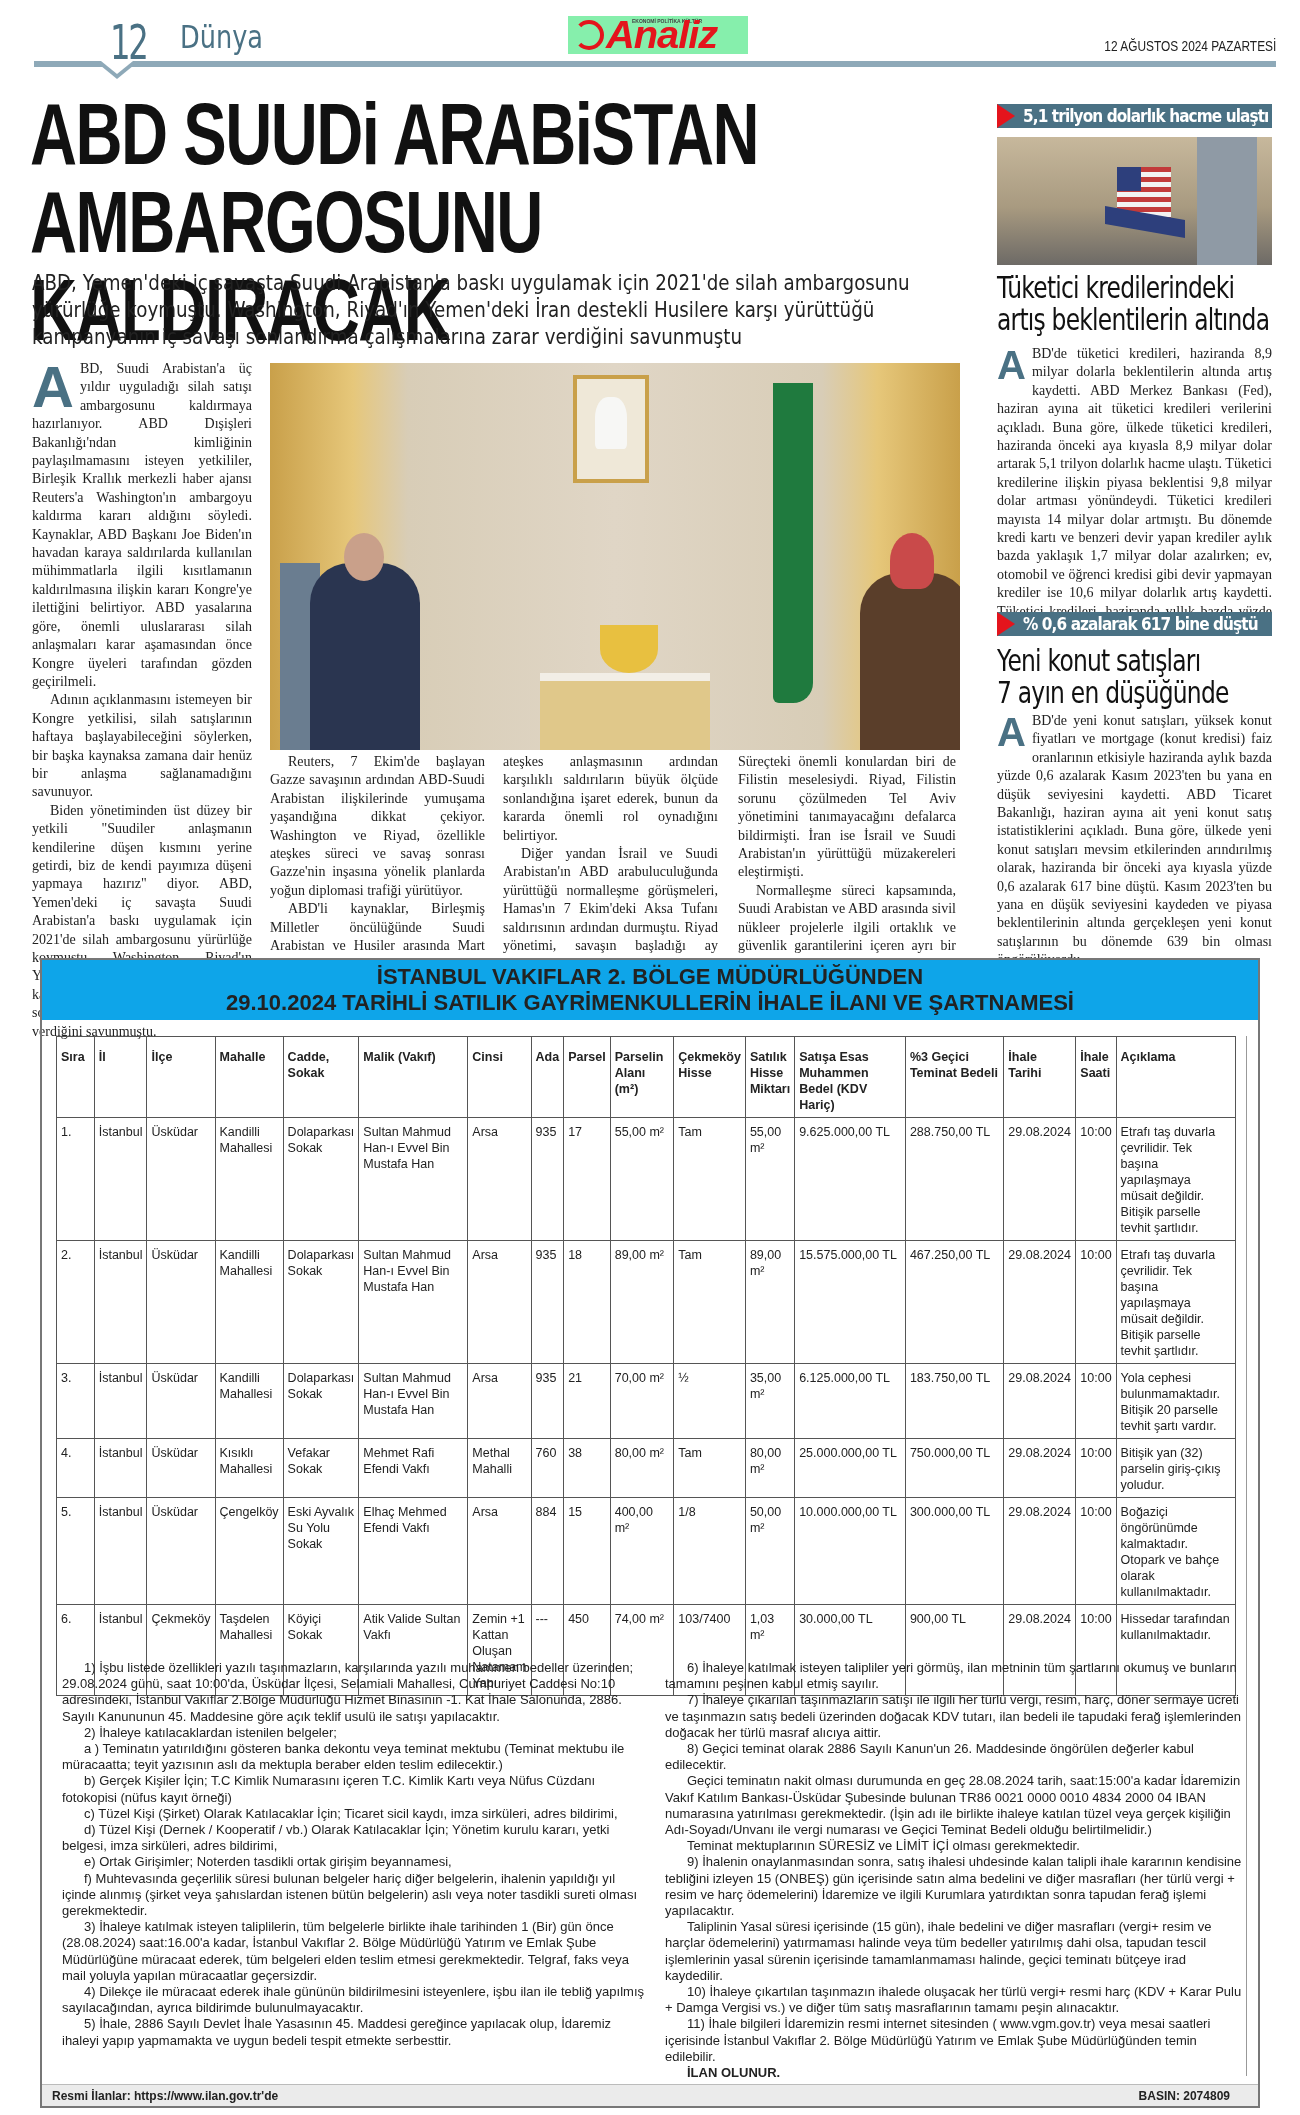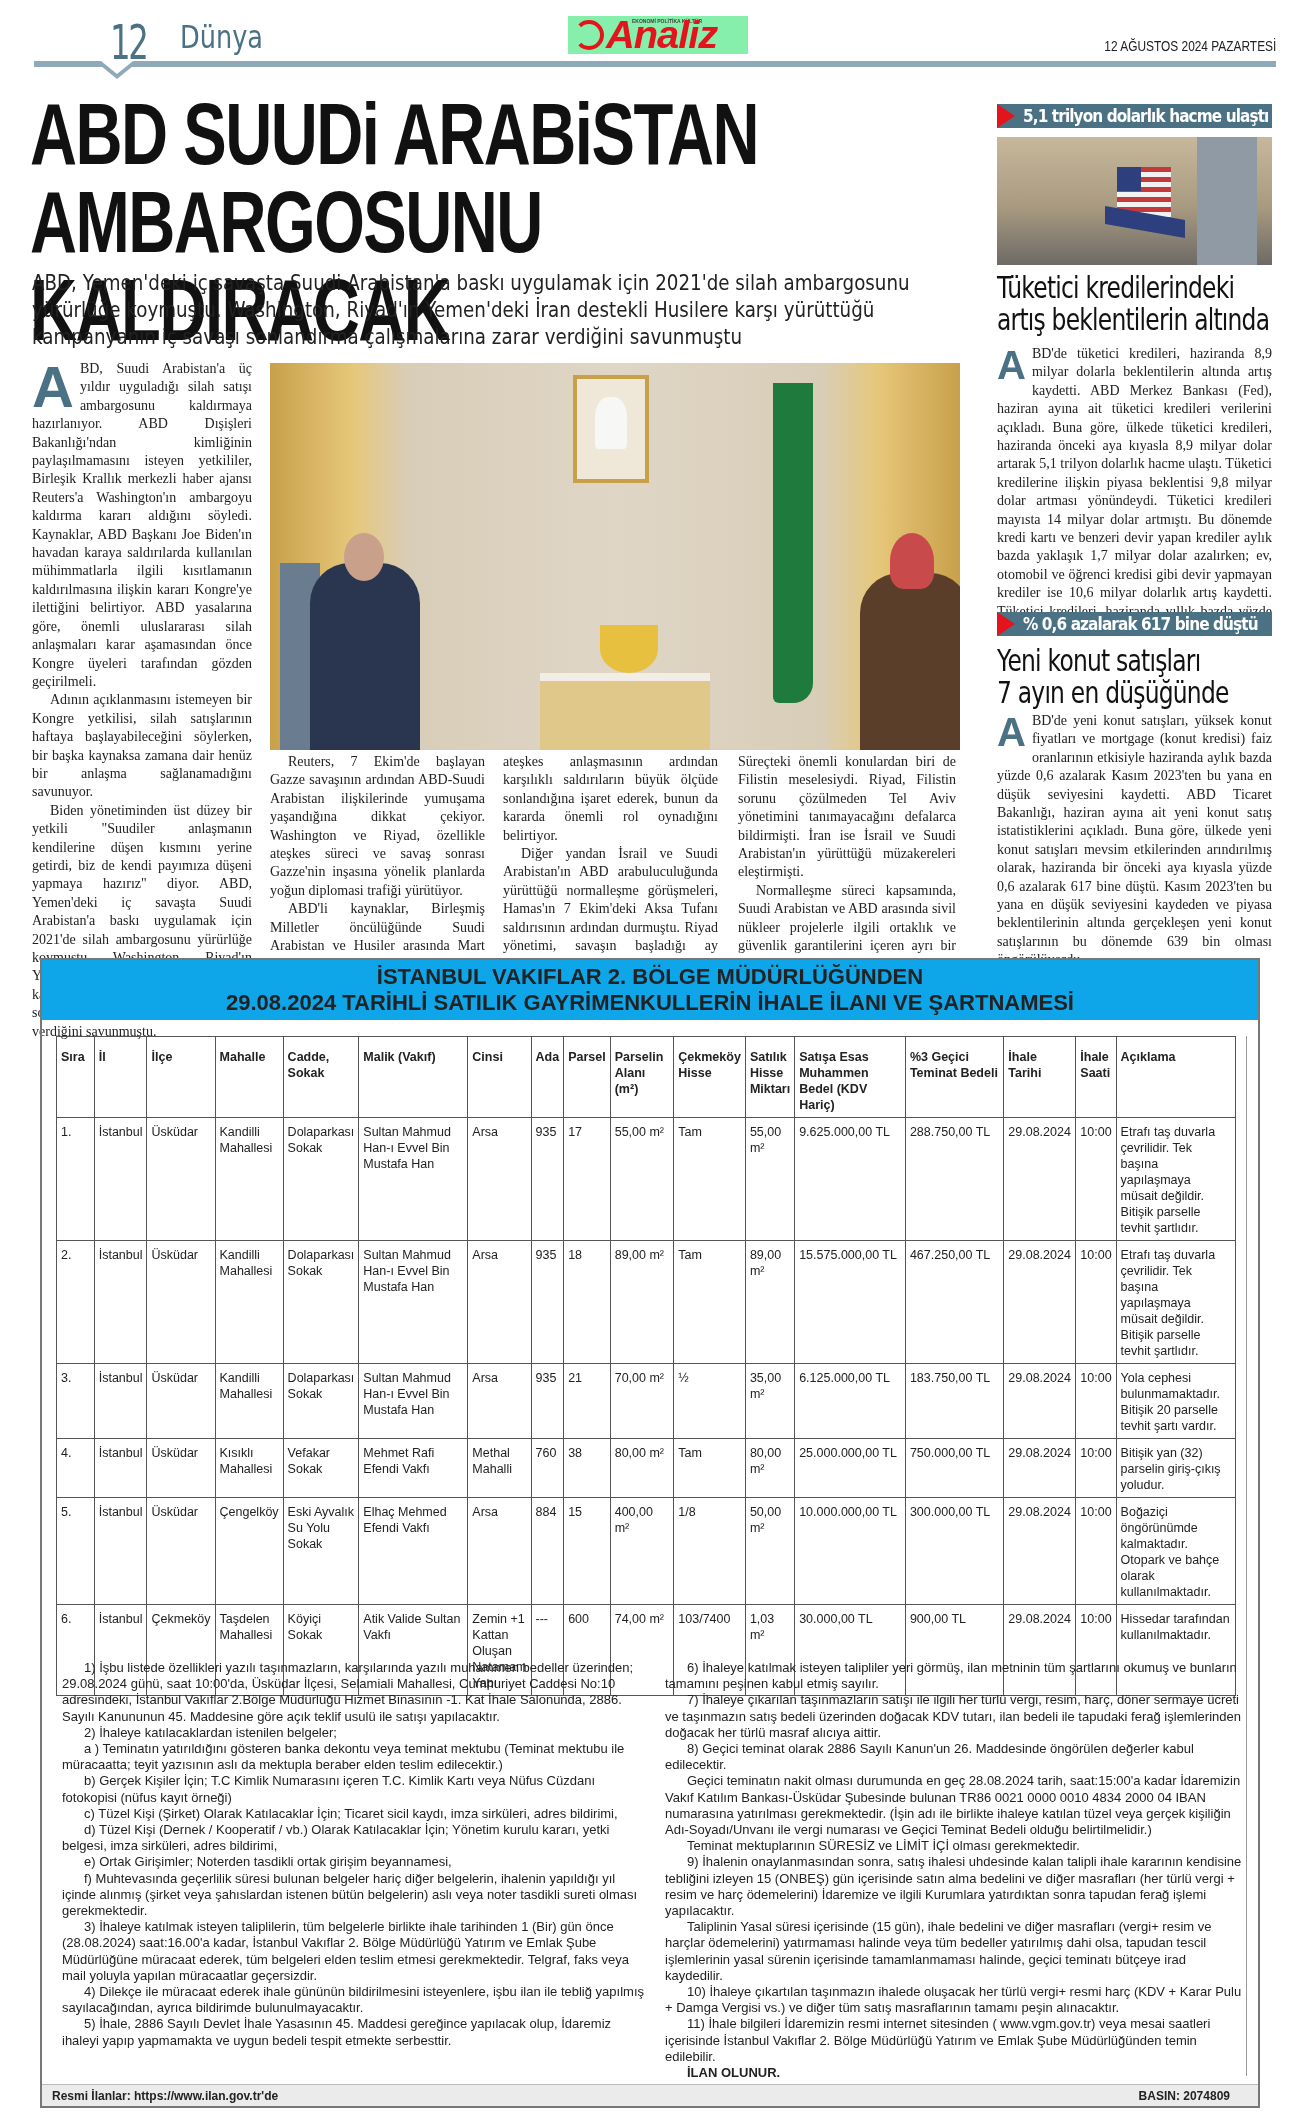--- a/index.html
+++ b/index.html
@@ -147,21 +147,21 @@
   <div>Yeni konut satışları</div>
   <div>7 ayın en düşüğünde</div>
 </div>
 <div class="col" style="left:997px; top:712px; width:275px;">
   <p class="first"><span class="dropcap" style="font-size:40px; line-height:36px;">A</span><span>BD'de yeni konut satışları, yüksek konut fiyatları ve mortgage (konut kredisi) faiz oranlarının etkisiyle haziranda aylık bazda yüzde 0,6 azalarak Kasım 2023'ten bu yana en düşük seviyesini kaydetti. ABD Ticaret Bakanlığı, haziran ayına ait yeni konut satış istatistiklerini açıkladı. Buna göre, ülkede yeni konut satışları mevsim etkilerinden arındırılmış olarak, haziranda bir önceki aya kıyasla yüzde 0,6 azalarak 617 bine düştü. Kasım 2023'ten bu yana en düşük seviyesini kaydeden ve piyasa beklentilerinin altında gerçekleşen yeni konut satışlarının bu dönemde 639 bin olması öngörülüyordu.</span></p>
 </div>
 
 <div class="ad">
   <div class="adhead">
     <div>İSTANBUL VAKIFLAR 2. BÖLGE MÜDÜRLÜĞÜNDEN</div>
-    <div>29.08.2024 TARİHLİ SATILIK GAYRİMENKULLERİN İHALE İLANI VE ŞARTNAMESİ</div>
+    <div>29.10.2024 TARİHLİ SATILIK GAYRİMENKULLERİN İHALE İLANI VE ŞARTNAMESİ</div>
   </div>
   <table>
     <thead>
       <tr id="thead-row">
           <th style="width: 38px;">Sıra</th>
           <th style="width: 48px;">İl</th>
           <th style="width: 52px;">İlçe</th>
           <th style="width: 60px;">Mahalle</th>
           <th style="width: 72px;">Cadde, Sokak</th>
           <th style="width: 112px;">Malik (Vakıf)</th>
@@ -276,21 +276,21 @@
         </tr>
         <tr style="height: 66px;">
           <td>6.</td>
           <td>İstanbul</td>
           <td>Çekmeköy</td>
           <td>Taşdelen Mahallesi</td>
           <td>Köyiçi Sokak</td>
           <td>Atik Valide Sultan Vakfı</td>
           <td>Zemin +1 Kattan Oluşan Natamam Yapı</td>
           <td>---</td>
-          <td>600</td>
+          <td>450</td>
           <td>74,00 m²</td>
           <td>103/7400</td>
           <td>1,03 m²</td>
           <td>30.000,00 TL</td>
           <td>900,00 TL</td>
           <td>29.08.2024</td>
           <td>10:00</td>
           <td>Hissedar tarafından kullanılmaktadır.</td>
         </tr>
       </tbody>

